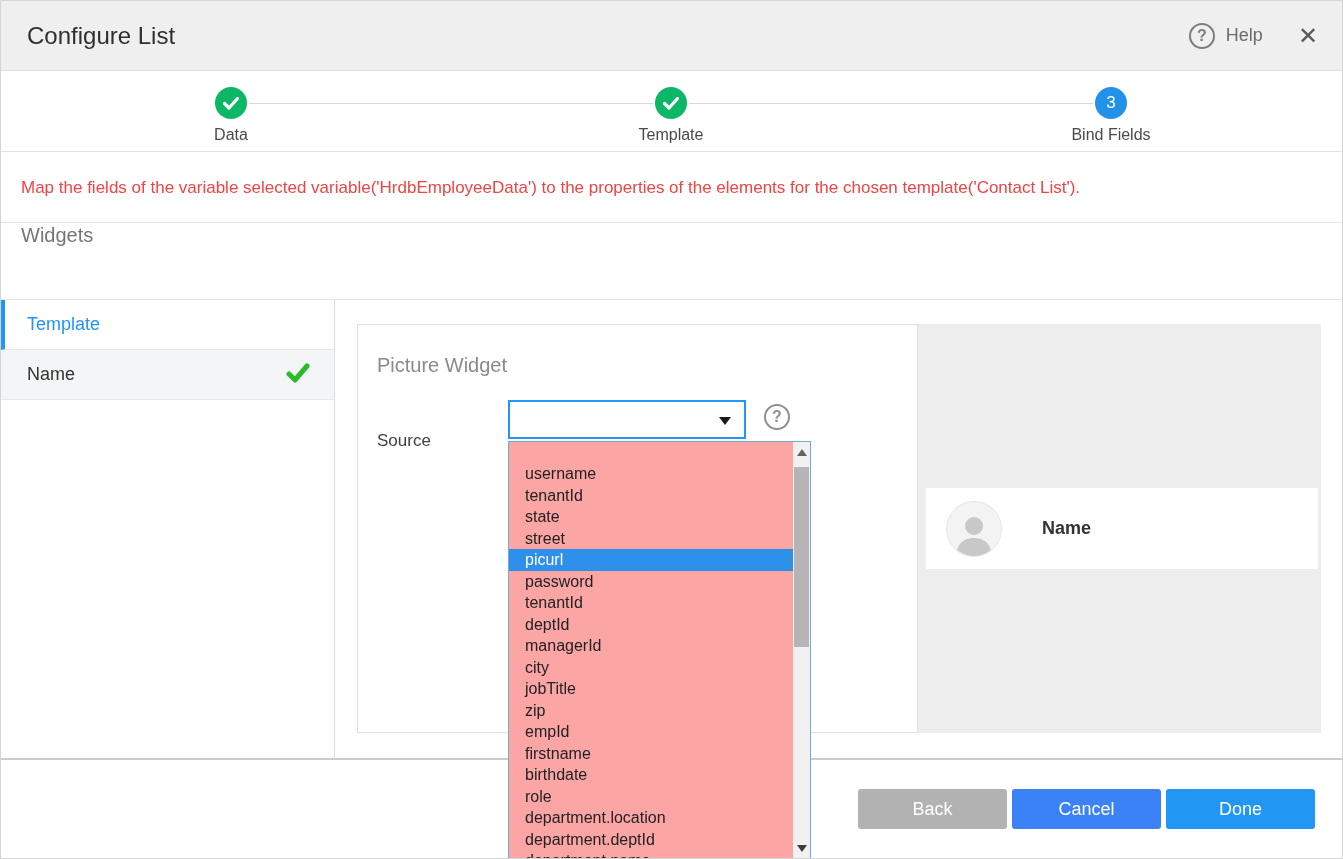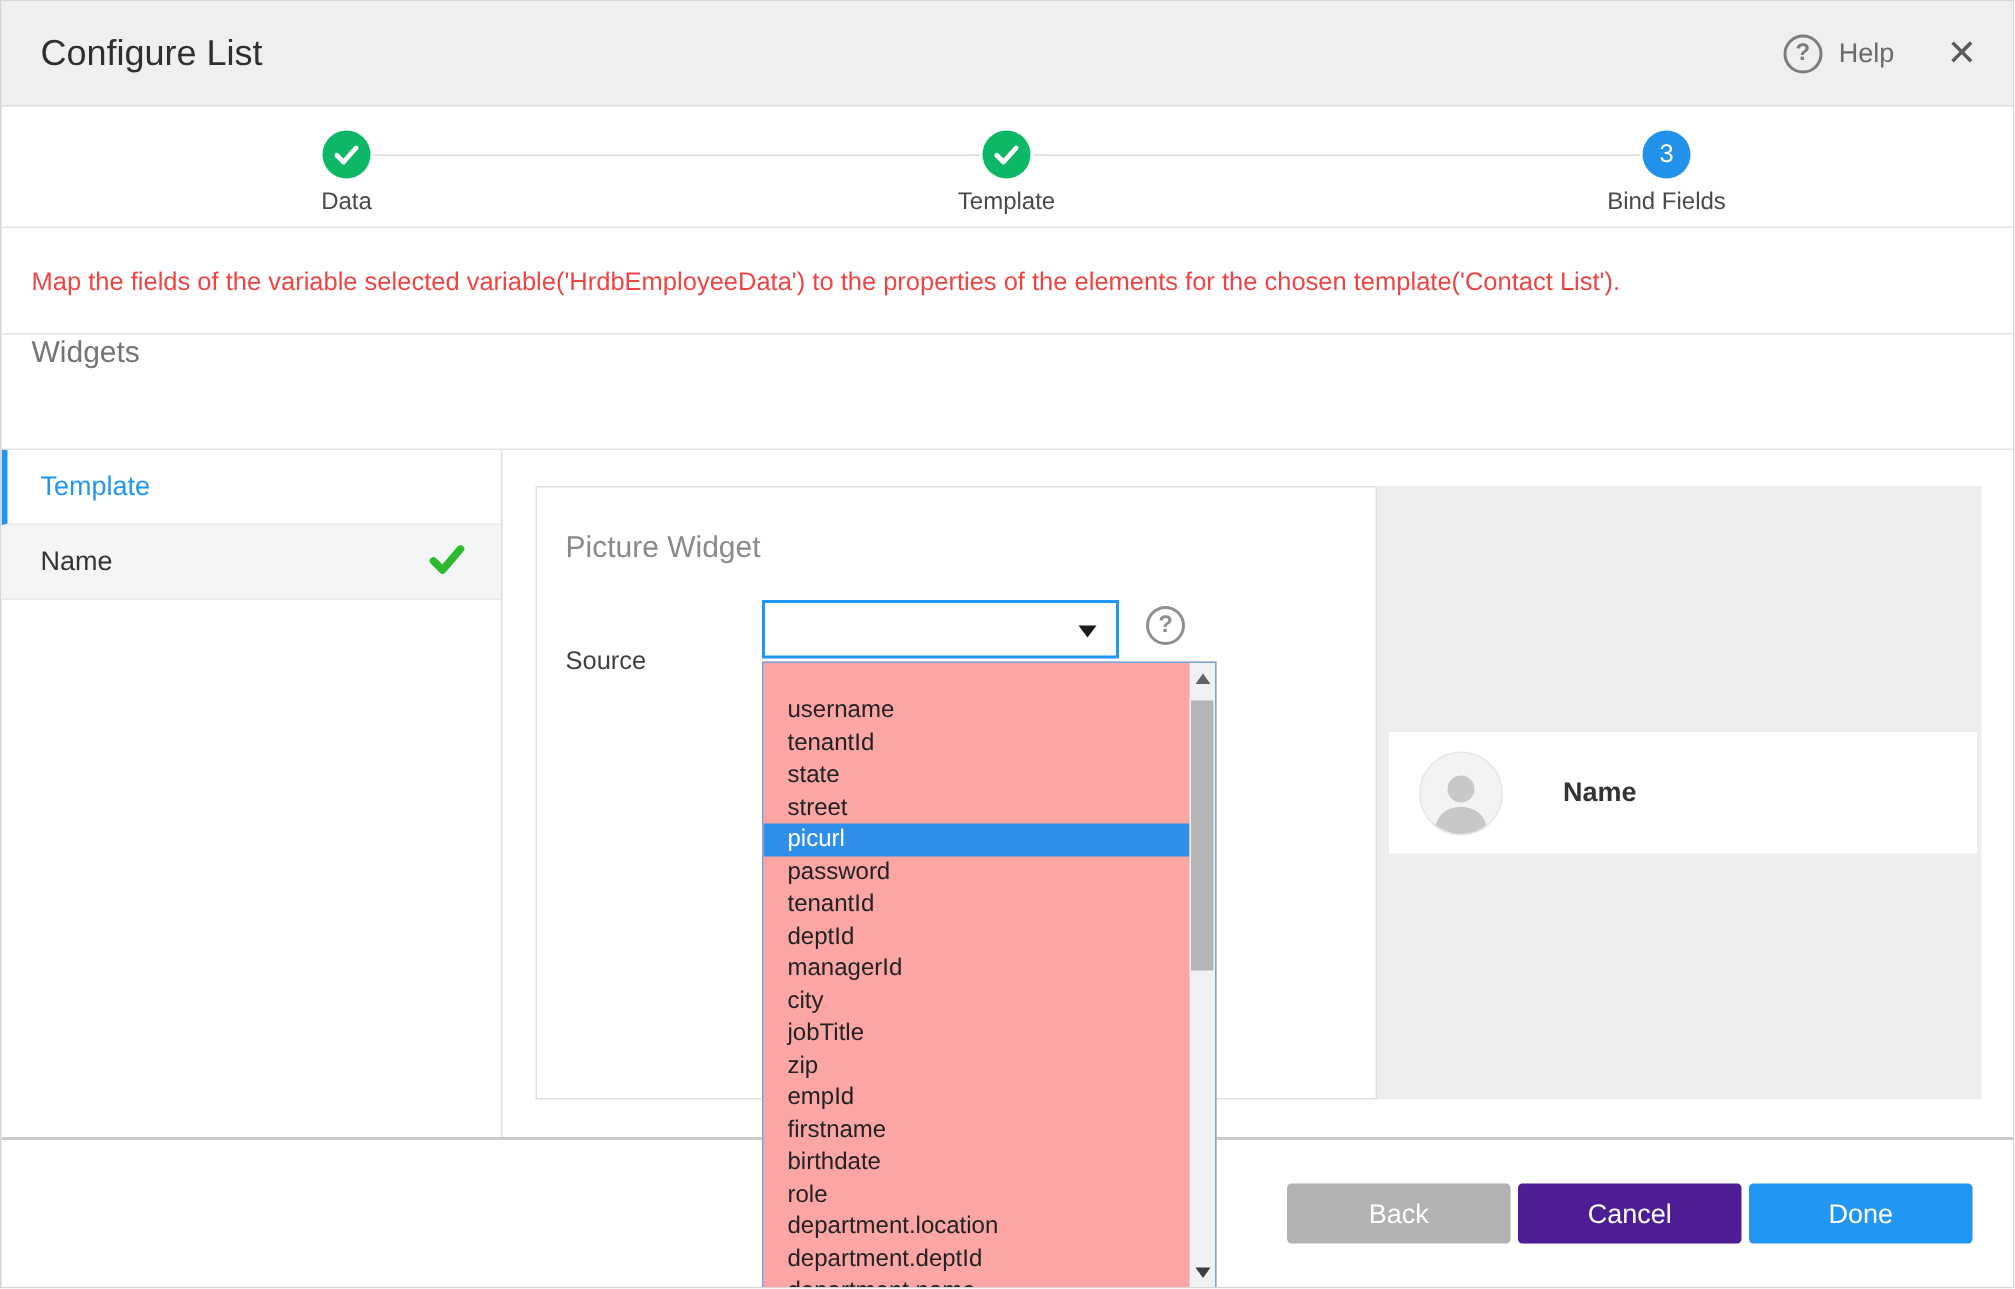--- a/index.html
+++ b/index.html
@@ -80,21 +80,21 @@
             background:#f3f3f3; border:1px solid #e6e6e6;
             display:flex; align-items:flex-end; justify-content:center; overflow:hidden; }
   .preview-name { margin-left:40px; font-size:18px; font-weight:700; color:#333; }
 
   
   .footer-divider { position:absolute; top:757px; left:0; width:100%; height:2px; background:#cbcbcb; }
   .footer-buttons { position:absolute; top:788px; right:27px; display:flex; gap:5px; }
   .btn { width:149px; height:40px; border:none; border-radius:3px; color:#fff;
          font-size:18px; font-family:"Liberation Sans", sans-serif; cursor:pointer; }
   .btn.back { background:#b2b2b2; }
-  .btn.cancel { background:#4c1d95; }
+  .btn.cancel { background:#3b82f6; }
   .btn.done { background:#2196f3; }
 
   
   .dropdown-list { position:absolute; left:507px; top:440px; width:303px; height:419px;
                    background:#fca5a5; border:1px solid #74a9d8; z-index:10; overflow:hidden; }
   .opts { position:absolute; left:0; top:21px; right:17px; }
   .opt { height:21.5px; line-height:21.5px; padding-left:16px; font-size:16px;
          color:#222; white-space:nowrap; cursor:pointer; }
   .opt.sel { background:#2e90ea; color:#fff; }
   .sb { position:absolute; top:0; right:0; width:17px; height:100%; background:#f1f1f1; }

